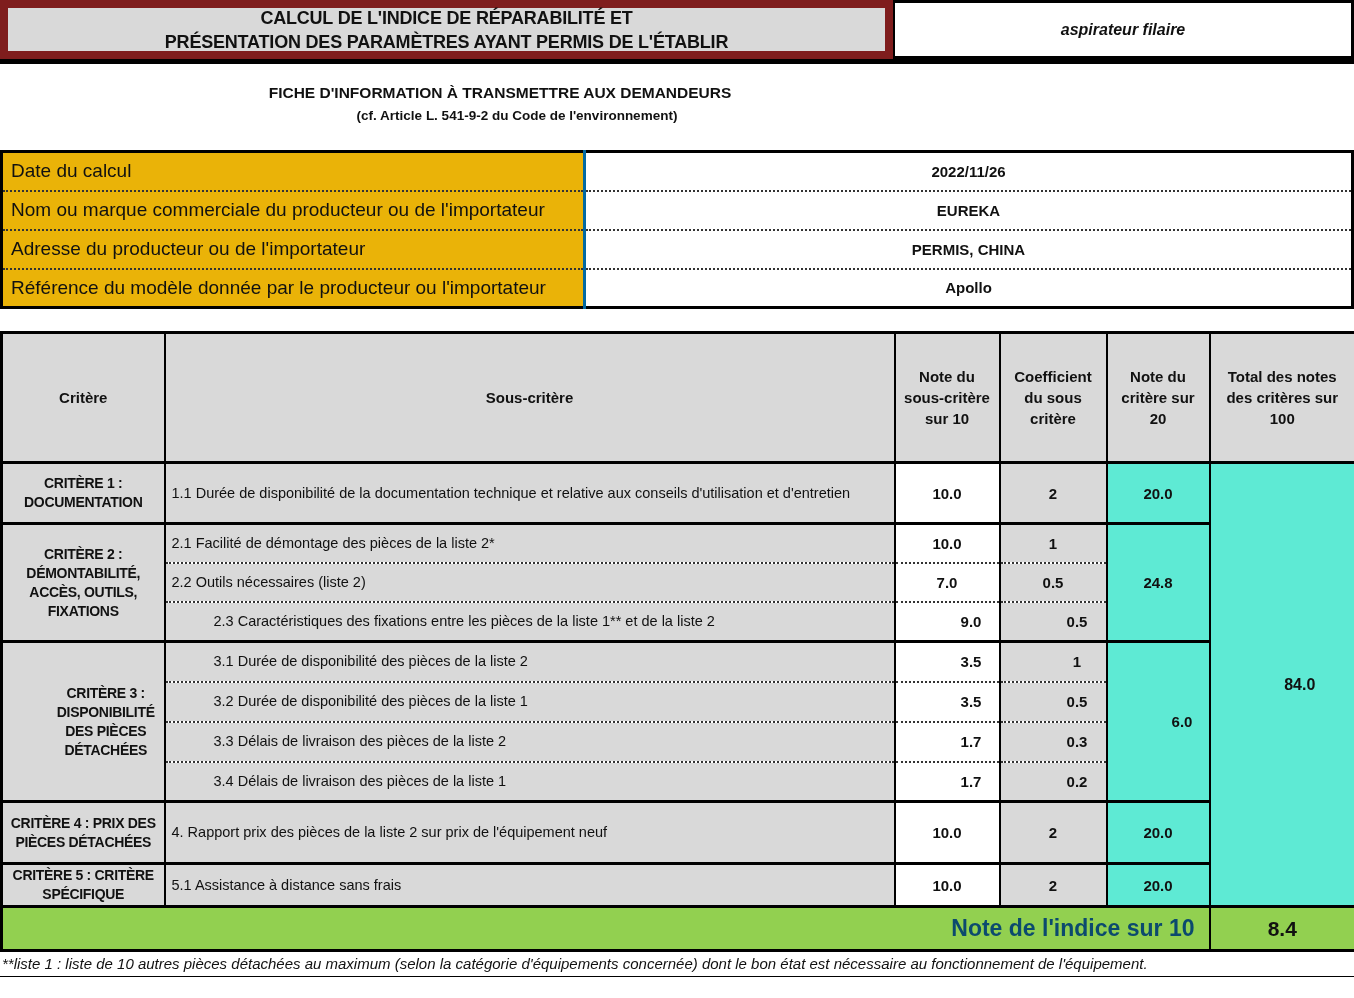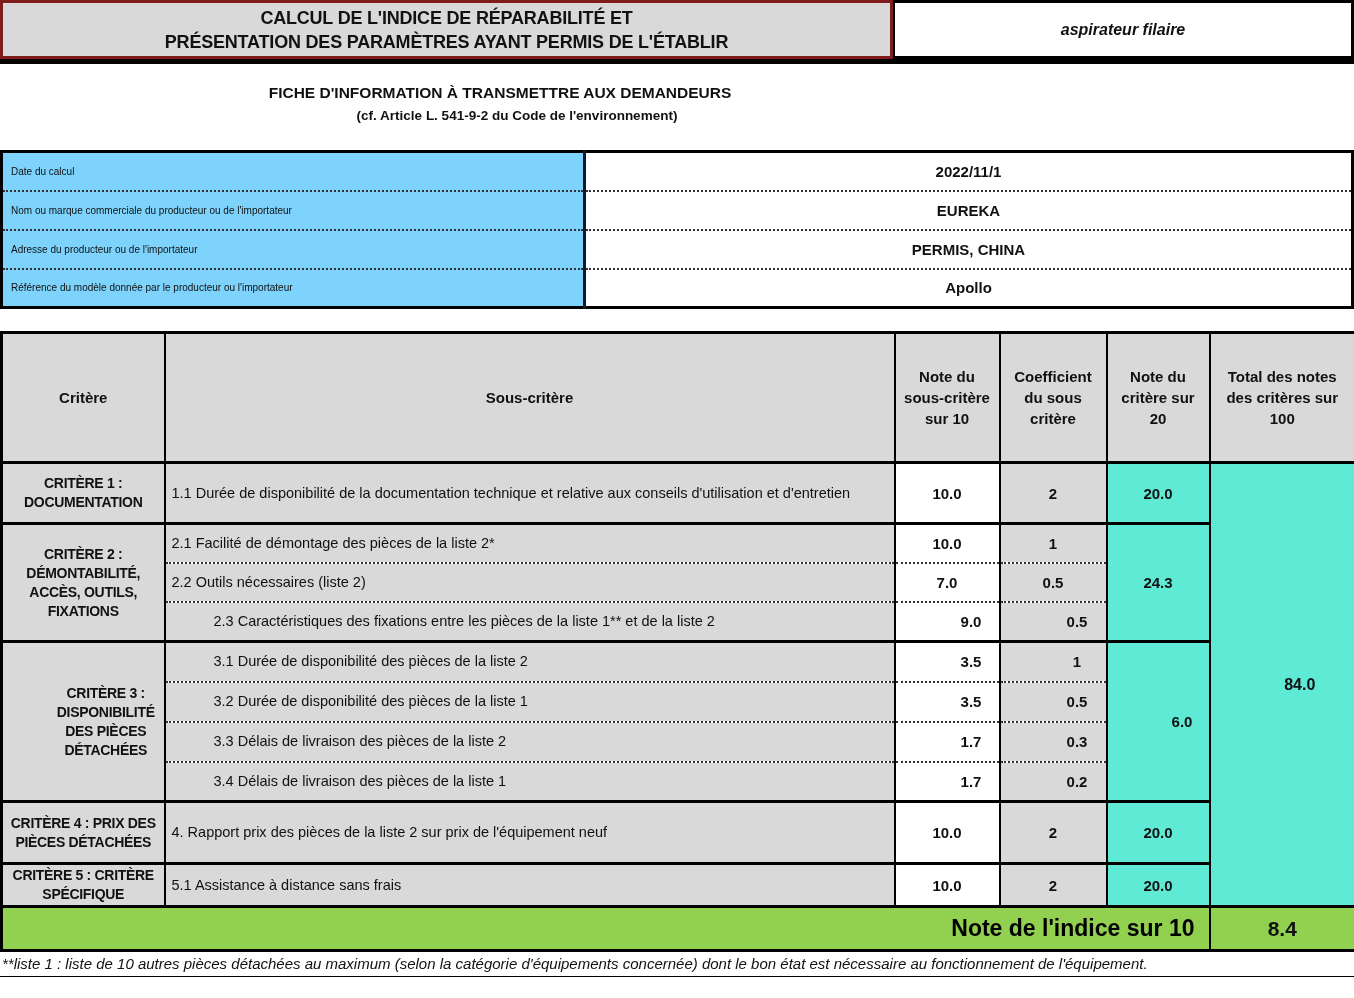--- a/index.html
+++ b/index.html
@@ -5,38 +5,38 @@
   * { margin:0; padding:0; box-sizing:border-box; }
   body { background:#fff; }
   #page {
     position:relative; width:1354px; height:998px; background:#fff;
     font-family:"Liberation Sans", sans-serif; color:#111; overflow:hidden;
   }
 
   
   .header-row { position:absolute; top:0; left:0; width:1354px; height:64px;
     display:flex; border-bottom:5px solid #000; }
-  .title-box { flex:0 0 893px; background:#d9d9d9; border:3px solid #7f1d1d;
+  .title-box { flex:0 0 893px; background:#d9d9d9; border:8px solid #7f1d1d;
     display:flex; flex-direction:column; justify-content:center; align-items:center; }
   .title-box div { font-weight:bold; font-size:18px; line-height:24px; letter-spacing:-0.2px; }
   .product-box { flex:1; background:#fff; border:3px solid #000; border-left:2px solid #000;
     display:flex; justify-content:center; align-items:center; }
   .product-box span { font-weight:bold; font-style:italic; font-size:16px; }
 
   
   .subtitle { position:absolute; top:84px; left:0; width:1000px; text-align:center; }
   .subtitle .l1 { font-weight:bold; font-size:15.5px; }
   .subtitle .l2 { font-weight:bold; font-size:13.5px; margin-top:6px;padding-left:34px; }
 
   
   table { border-collapse:collapse; table-layout:fixed; }
   .info-table { position:absolute; top:150px; left:0; width:1354px; border:3px solid #000; }
   .info-table td { height:39px; vertical-align:middle; }
-  .info-table td.lbl { width:583px; background:#7dd3fc; font-size:10px; padding-left:8px;
-    border-right:3px solid #0f172a; }
+  .info-table td.lbl { width:583px; background:#eab308; font-size:19px; padding-left:8px;
+    border-right:3px solid #0369a1; }
   .info-table td.val { background:#fff; font-weight:bold; font-size:15px; text-align:center; }
   .info-table tr + tr td { border-top:2px dotted #333; }
 
   
   .crit-table { position:absolute; top:331px; left:0; width:1354px; border:3px solid #000; }
   .crit-table td { border-left:2px solid #000; border-right:2px solid #000;
     vertical-align:middle; overflow:hidden; }
   .bg-gray { background:#d9d9d9; }
   .bg-white { background:#fff; }
   .bg-lgreen { background:#5eead4; }
@@ -49,21 +49,21 @@
   .sub { font-size:14.5px; text-align:left; padding:2px 6px; line-height:19px; }
   .num { font-weight:bold; font-size:15px; text-align:center; }
   .total-cell { font-weight:bold; font-size:16px; text-align:center;padding-left:35px; }
 
   tr.h61 td { height:61px; } tr.h39 td { height:39px; } tr.h40 td { height:40px;padding-left:48px; }
   tr.h62 td { height:62px; } tr.h42 td { height:42px; } tr.h44 td { height:44px; }
 
   .crit-table tr.block-start > td { border-top:3px solid #000; }
   .crit-table tr.dot > td { border-top:2px dotted #333; }
 
-  .footer-label { font-weight:bold; font-size:23px; text-align:right; padding-right:14px; color:#000000; }
+  .footer-label { font-weight:bold; font-size:23px; text-align:right; padding-right:14px; color:#0c4a6e; }
   .footer-val { font-weight:bold; font-size:21px; text-align:center; }
 
   
   .footnotes { position:absolute; top:953px; left:0; width:1354px; }
   .footnote { font-style:italic; font-size:15px; line-height:18px; padding:2px 2px 3px 2px;
     border-bottom:1.5px solid #000; white-space:nowrap; }
 </style>
 </head>
 <body>
 
@@ -81,21 +81,21 @@
 
   <div class="subtitle">
     <div class="l1">FICHE D'INFORMATION À TRANSMETTRE AUX DEMANDEURS</div>
     <div class="l2">(cf. Article L. 541-9-2 du Code de l'environnement)</div>
   </div>
 
   <table class="info-table">
     <tbody>
       <tr>
         <td class="lbl">Date du calcul</td>
-        <td class="val">2022/11/1</td>
+        <td class="val">2022/11/26</td>
       </tr>
       <tr>
         <td class="lbl">Nom ou marque commerciale du producteur ou de l'importateur</td>
         <td class="val">EUREKA</td>
       </tr>
       <tr>
         <td class="lbl">Adresse du producteur ou de l'importateur</td>
         <td class="val">PERMIS, CHINA</td>
       </tr>
       <tr>
@@ -131,21 +131,21 @@
         <td class="num bg-gray">2</td>
         <td class="num bg-lgreen">20.0</td>
         <td class="total-cell bg-lgreen" rowspan="10">84.0</td>
       </tr>
 
       <tr class="block-start h39">
         <td class="crit bg-gray" rowspan="3">CRITÈRE 2 : DÉMONTABILITÉ, ACCÈS, OUTILS, FIXATIONS</td>
         <td class="sub bg-gray">2.1 Facilité de démontage des pièces de la liste 2*</td>
         <td class="num bg-white">10.0</td>
         <td class="num bg-gray">1</td>
-        <td class="num bg-lgreen" rowspan="3">24.3</td>
+        <td class="num bg-lgreen" rowspan="3">24.8</td>
       </tr>
       <tr class="dot h39">
         <td class="sub bg-gray">2.2 Outils nécessaires (liste 2)</td>
         <td class="num bg-white">7.0</td>
         <td class="num bg-gray">0.5</td>
       </tr>
       <tr class="dot h40">
         <td class="sub bg-gray">2.3 Caractéristiques des fixations entre les pièces de la liste 1** et de la liste 2</td>
         <td class="num bg-white">9.0</td>
         <td class="num bg-gray">0.5</td>

